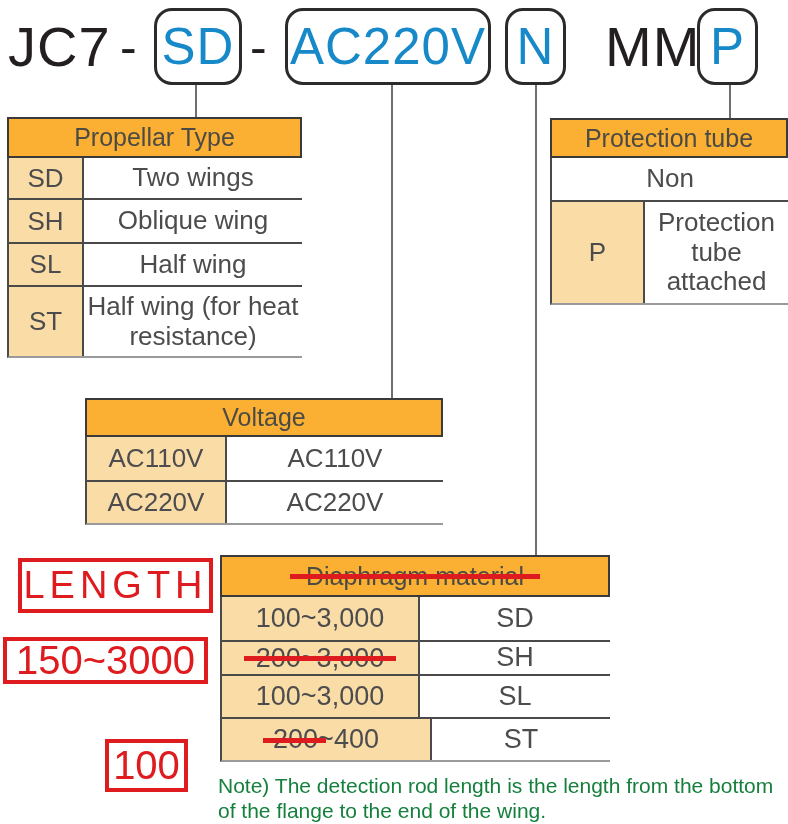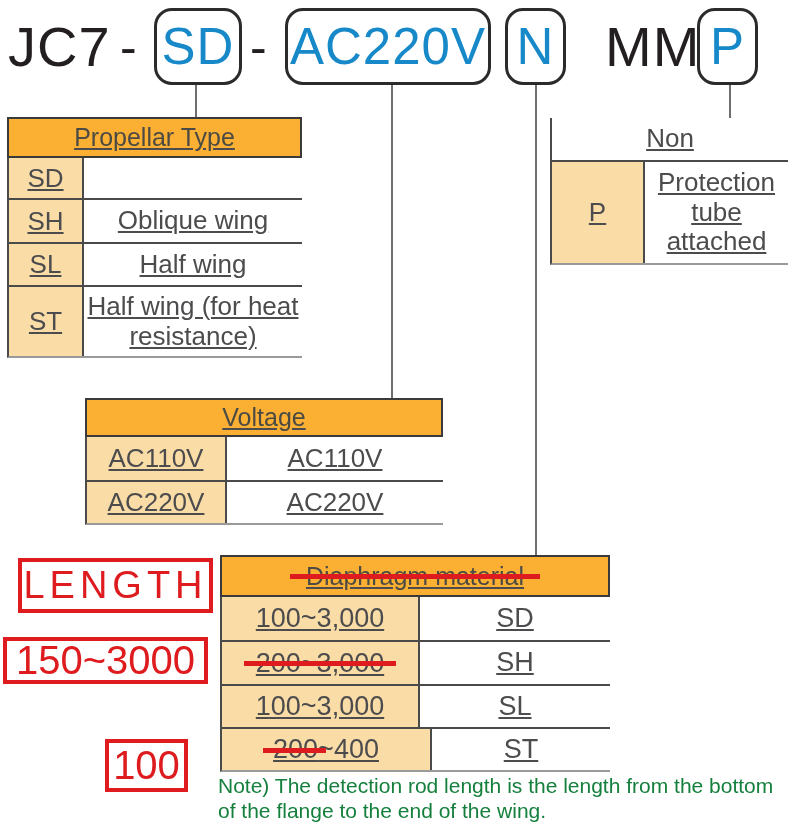--- a/index.html
+++ b/index.html
@@ -19,21 +19,21 @@
     position:absolute; top:8px; height:77px;
     border:3px solid #2b2b2b; border-radius:18px; background:#fff;
     display:flex; align-items:center; justify-content:center;
     font-size:51px; color:#1789c9; letter-spacing:1px;
   }
 
   
   .connector { position:absolute; width:2px; background:#6e6e6e; }
 
   
-  .dtable { position:absolute; color:#4c4c4e;text-decoration:underline; }
+  .dtable { position:absolute; color:#4c4c4e; }
   .thead {
     background:#FBB034; border:2px solid #3a3a3a;
     display:flex; align-items:center; justify-content:center;
     font-size:25px; color:#4b4b44;
   }
   .tbody { border-left:2px solid #4a4a4a; border-bottom:2px solid #9a9a9a; }
   .trow { display:flex; width:100%; }
   .trow + .trow { border-top:2px solid #4a4a4a; }
   .tcode {
     background:#FADCA6; border-right:2px solid #4a4a4a;
@@ -83,37 +83,39 @@
   <div class="connector" style="left:391px; top:85px;  height:313px;"></div>
   <div class="connector" style="left:535px; top:85px;  height:470px;"></div>
   <div class="connector" style="left:729px; top:85px;  height:33px;"></div>
   <div class="artifact" style="left:234px; top:295px; height:28px;"></div>
 
   <div class="dtable" style="left:7px; top:117px; width:295px;">
     <div class="thead" style="height:41px;">Propellar Type</div>
     <div class="tbody">
       <div class="trow" style="height:40px;">
         <div class="tcode" style="width:75px;">SD</div>
+        <div class="tdesc">Two wings</div>
       </div>
       <div class="trow" style="height:44px;">
         <div class="tcode" style="width:75px;">SH</div>
         <div class="tdesc">Oblique wing</div>
       </div>
       <div class="trow" style="height:43px;">
         <div class="tcode" style="width:75px;">SL</div>
         <div class="tdesc">Half wing</div>
       </div>
       <div class="trow" style="height:71px;">
         <div class="tcode" style="width:75px;">ST</div>
         <div class="tdesc">Half wing (for heat resistance)</div>
       </div>
     </div>
   </div>
 
   <div class="dtable" style="left:550px; top:118px; width:238px;">
+    <div class="thead" style="height:40px;">Protection tube</div>
     <div class="tbody">
       <div class="trow" style="height:42px;">
         <div class="tdesc">Non</div>
       </div>
       <div class="trow" style="height:103px;">
         <div class="tcode" style="width:93px;">P</div>
         <div class="tdesc" style="padding:0 10px;text-align:center;">Protection tube attached</div>
       </div>
     </div>
   </div>
@@ -134,21 +136,21 @@
 
   <div class="dtable" style="left:220px; top:555px; width:390px;">
     <div class="thead" style="height:42px;">
       <span class="redstrike">Diaphragm material</span>
     </div>
     <div class="tbody">
       <div class="trow" style="height:43px;">
         <div class="tcode" style="width:198px; font-size:27px;">100~3,000</div>
         <div class="tdesc" style="font-size:27px;">SD</div>
       </div>
-      <div class="trow" style="height:44px;">
+      <div class="trow" style="height:34px;">
         <div class="tcode" style="width:198px; font-size:27px;">
           <span class="redstrike mid">200~3,000</span>
         </div>
         <div class="tdesc" style="font-size:27px;">SH</div>
       </div>
       <div class="trow" style="height:43px;">
         <div class="tcode" style="width:198px; font-size:27px;">100~3,000</div>
         <div class="tdesc" style="font-size:27px;">SL</div>
       </div>
       <div class="trow" style="height:43px;">

